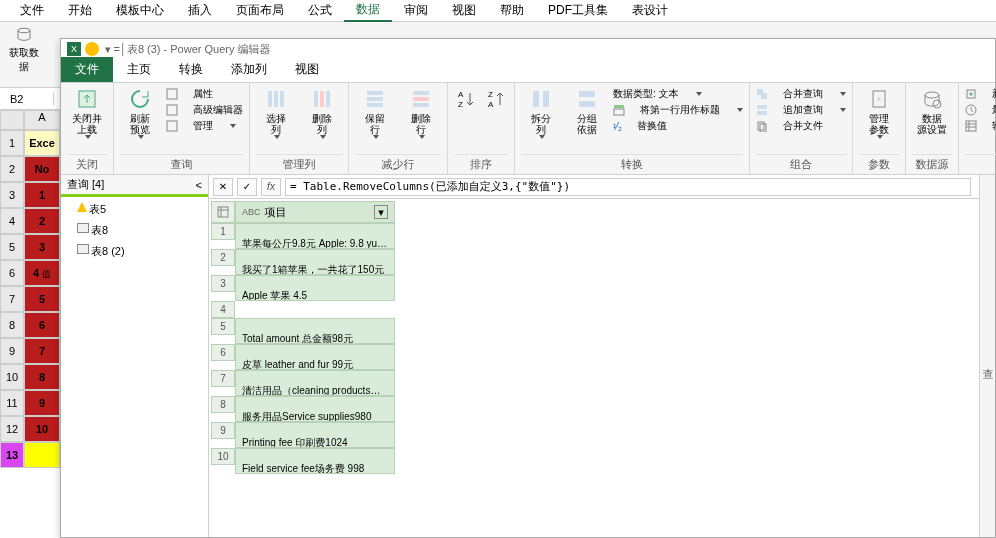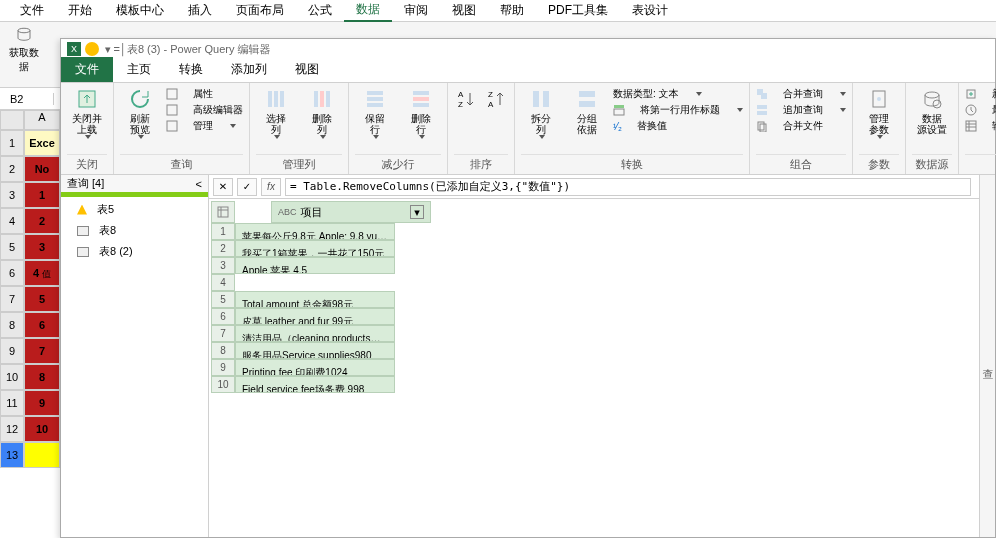--- a/index.html
+++ b/index.html
@@ -23,21 +23,21 @@
 
 .excel-area { position: absolute; top: 110px; left: 0; width: 60px; bottom: 0; background: #fff; }
 .col-headers { display: flex; height: 20px; }
 .col-header { border: 1px solid #ccc; background: #e8e8e8; text-align: center; font-size: 11px; }
 .col-A { width: 36px; }
 .grid-rows .row { display: flex; height: 26px; }
 .grid-rows .rn { width: 24px; border: 1px solid #ccc; background: #e8e8e8; text-align: center; font-size: 11px; line-height: 24px; }
 .grid-rows .cell { border: 1px solid #ccc; background: #b91c1c; text-align: center; font-size: 11px; line-height: 24px; font-weight: bold; }
 .grid-rows .cell.yel { background: #ffff00; }
 .grid-rows .hdr-row .cell { background: #fef9c3; font-weight: bold; overflow: hidden; }
-.row13 .rn { background: #3b82f6; }
+.row13 .rn { background: #d946ef; font-weight: bold; }
 
 
 .pq-window { position: absolute; top: 38px; left: 60px; right: 0; bottom: 0; background: #fff; border: 1px solid #aaa; box-shadow: -2px 2px 6px rgba(0,0,0,0.15); display: flex; flex-direction: column; }
 
 .pq-title { height: 20px; display: flex; align-items: center; padding-left: 6px; background: #fff; font-size: 11px; color: #666; }
 .pq-title .excel-icon { width: 14px; height: 14px; background: #217346; color: #fff; font-size: 9px; display: inline-flex; align-items: center; justify-content: center; margin-right: 4px; }
 .pq-title .face { width: 14px; height: 14px; background: #ffc000; border-radius: 50%; margin-right: 6px; }
 
 .pq-tabs { height: 24px; display: flex; align-items: flex-end; background: #fff; border-bottom: 1px solid #d0d0d0; }
 .pq-tabs .tab { padding: 4px 14px; font-size: 12px; cursor: pointer; }
@@ -50,45 +50,45 @@
 .rib-btn { display: flex; flex-direction: column; align-items: center; width: 40px; cursor: pointer; }
 .rib-btn svg { width: 24px; height: 24px; margin-bottom: 2px; }
 .rib-btn .t { font-size: 10px; text-align: center; line-height: 1.1; }
 .rib-small { display: flex; flex-direction: column; gap: 2px; font-size: 10px; }
 .rib-small div { display: flex; align-items: center; gap: 15px; cursor: pointer; white-space: nowrap; }
 .rib-small svg { width: 12px; height: 12px; }
 
 .pq-body { flex: 1; display: flex; overflow: hidden; }
 
 .pq-sidebar { width: 148px; background: #fff; border-right: 1px solid #d0d0d0; display: flex; flex-direction: column; }
-.pq-sidebar-hdr { height: 22px; display: flex; align-items: center; justify-content: space-between; padding: 0 6px; font-size: 11px; background: #f7f7f7; border-bottom: 5px solid #84cc16; }
+.pq-sidebar-hdr { height: 22px; display: flex; align-items: center; justify-content: space-between; padding: 0 6px; font-size: 11px; background: #f7f7f7; border-bottom: 3px solid #84cc16; }
 .pq-sidebar-hdr .chev { cursor: pointer; }
 .query-list { padding: 2px; }
-.query-item { padding: 3px 6px 3px 14px; font-size: 11px; display: flex; align-items: center; gap: 10px; cursor: pointer; }
+.query-item { padding: 3px 6px 3px 14px; font-size: 11px; display: flex; align-items: flex-start; gap: 2px; cursor: pointer; }
 .query-item.active { background: #cde4cd; }
 .query-item .qicon { width: 12px; height: 10px; border: 1px solid #888; background: #f0f0f0; }
 .query-item .warn { width: 10px; height: 10px; background: #ffc000; clip-path: polygon(50% 0, 100% 100%, 0 100%); }
 
 .pq-main { flex: 1; display: flex; flex-direction: column; }
 .pq-formula { height: 24px; display: flex; align-items: center; border-bottom: 1px solid #d0d0d0; padding: 0 4px; gap: 4px; }
 .pq-formula .fbtn { width: 20px; height: 18px; border: 1px solid #ccc; background: #fafafa; display: inline-flex; align-items: center; justify-content: center; font-size: 10px; cursor: pointer; }
 .pq-formula .fx { font-style: italic; color: #555; }
 .pq-formula input { flex: 1; border: 1px solid #ccc; height: 18px; padding: 0 4px; font-size: 11px; font-family: Consolas, monospace; }
 .pq-formula .dd { width: 16px; text-align: center; color: #666; cursor: pointer; }
 
 .pq-data { flex: 1; display: flex; }
 .pq-grid { padding: 2px; }
-.pq-grid-hdr { display: flex; gap: 36px; }
+.pq-grid-hdr { display: flex; }
 .pq-grid-hdr .corner { width: 24px; height: 22px; background: #e8f0e8; border: 1px solid #b8d0b8; display: flex; align-items: center; justify-content: center; }
 .pq-grid-hdr .colh { width: 160px; height: 22px; background: #d4e8d4; border: 1px solid #b8d0b8; display: flex; align-items: center; padding: 0 6px; font-size: 11px; gap: 4px; }
 .pq-grid-hdr .colh .abc { font-size: 9px; color: #666; }
 .pq-grid-hdr .filter { margin-left: auto; width: 14px; height: 14px; border: 1px solid #888; display: inline-flex; align-items: center; justify-content: center; cursor: pointer; }
 .pq-row { display: flex; }
 .pq-row .rn { width: 24px; height: 17px; background: #e8f0e8; border: 1px solid #b8d0b8; text-align: center; font-size: 10px; line-height: 15px; color: #555; }
-.pq-row .cell { width: 160px; height: 17px; background: #d9ecd9; border: 1px solid #b8d0b8; padding: 5px 6px; font-size: 10px; line-height: 15px; overflow: hidden; white-space: nowrap; text-overflow: ellipsis; }
+.pq-row .cell { width: 160px; height: 17px; background: #d9ecd9; border: 1px solid #b8d0b8; padding: 12px 6px; font-size: 10px; line-height: 15px; overflow: hidden; white-space: nowrap; text-overflow: ellipsis; }
 
 .pq-right { position: absolute; right: 0; top: 136px; bottom: 0; width: 16px; background: #f5f5f5; border-left: 1px solid #d0d0d0; writing-mode: vertical-rl; text-align: center; font-size: 11px; color: #666; padding-top: 6px; }
 
 .tri { display: inline-block; width: 0; height: 0; border-left: 3px solid transparent; border-right: 3px solid transparent; border-top: 4px solid #555; margin-left: 2px; }
 </style>
 </head>
 <body>
 
 <div class="excel-menu">
   <span>文件</span>

